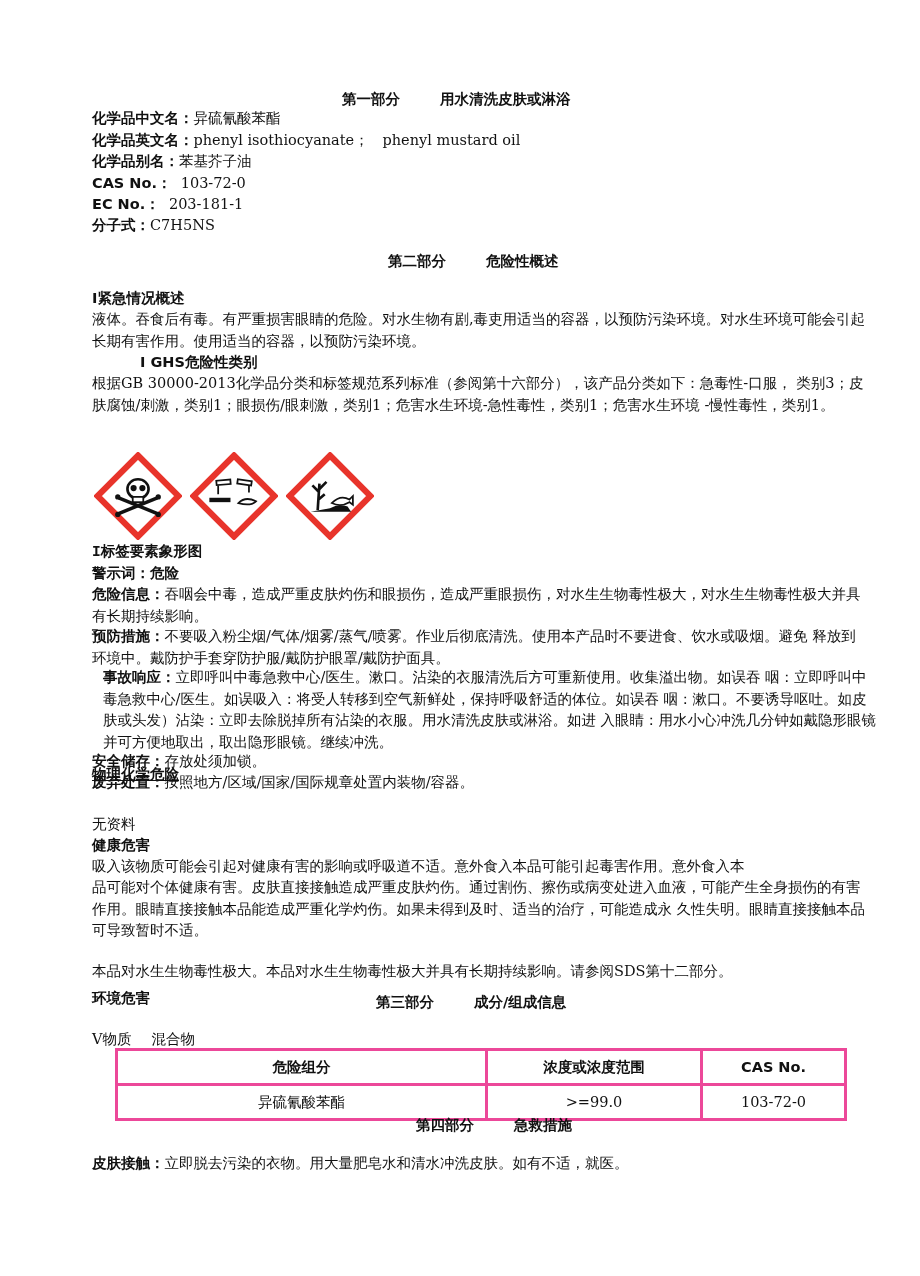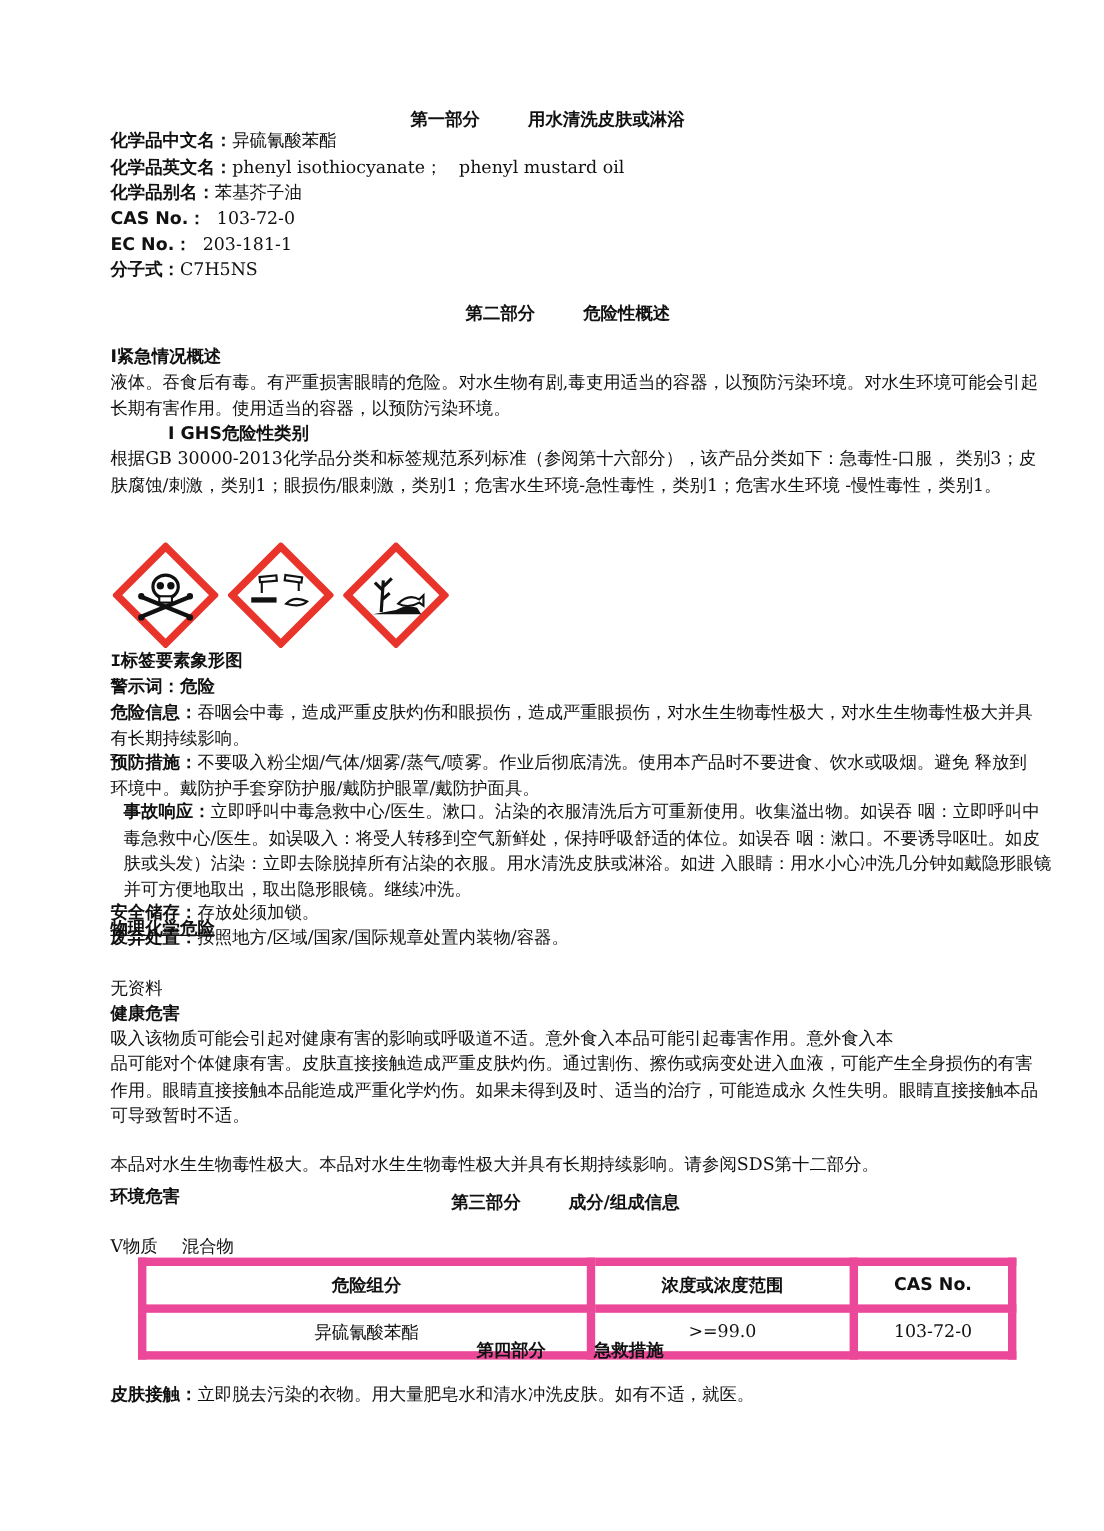--- a/index.html
+++ b/index.html
@@ -16,21 +16,21 @@
   }
   .sec-title .gap { display: inline-block; width: 40px; }
   .para { position: absolute; left: 92px; width: 775px; line-height: 21.5px; }
   .pics { position: absolute; left: 94px; top: 452px; display: flex; gap: 8px; }
   .pic { width: 88px; height: 88px; }
   table.comp {
     position: absolute; left: 115px; top: 1048px; width: 732px;
     border-collapse: collapse; font-size: 14.5px;
   }
   table.comp td, table.comp th {
-    border: 7px solid #ec4899; text-align: center; height: 30px; font-weight: normal;
+    border: 3px solid #ec4899; text-align: center; height: 30px; font-weight: normal;
   }
   table.comp th { font-weight: bold; font-family: "DejaVu Sans", "Liberation Sans", sans-serif; }
 </style>
 </head>
 <body>
 
 <div class="sec-title" style="left:342px;top:90px;">
   <span>第一部分</span><span class="gap"></span><span>用水清洗皮肤或淋浴</span>
 </div>
 <div class="line" style="top:108px;"><span class="b">化学品中文名：</span><span>异硫氰酸苯酯</span></div>
@@ -108,16 +108,16 @@
     <th>CAS No.</th>
   </tr>
   <tr>
     <td>异硫氰酸苯酯</td>
     <td>&gt;=99.0</td>
     <td>103-72-0</td>
   </tr>
 </tbody>
   </table>
 
-<div class="sec-title" style="left:397px;top:1116px;">
+<div class="sec-title" style="left:416px;top:1116px;">
   <span>第四部分</span><span class="gap"></span><span>急救措施</span>
 </div>
 <div class="line" style="top:1153px;"><span class="b">皮肤接触：</span><span>立即脱去污染的衣物。用大量肥皂水和清水冲洗皮肤。如有不适，就医。</span></div>
 
 </body></html>

